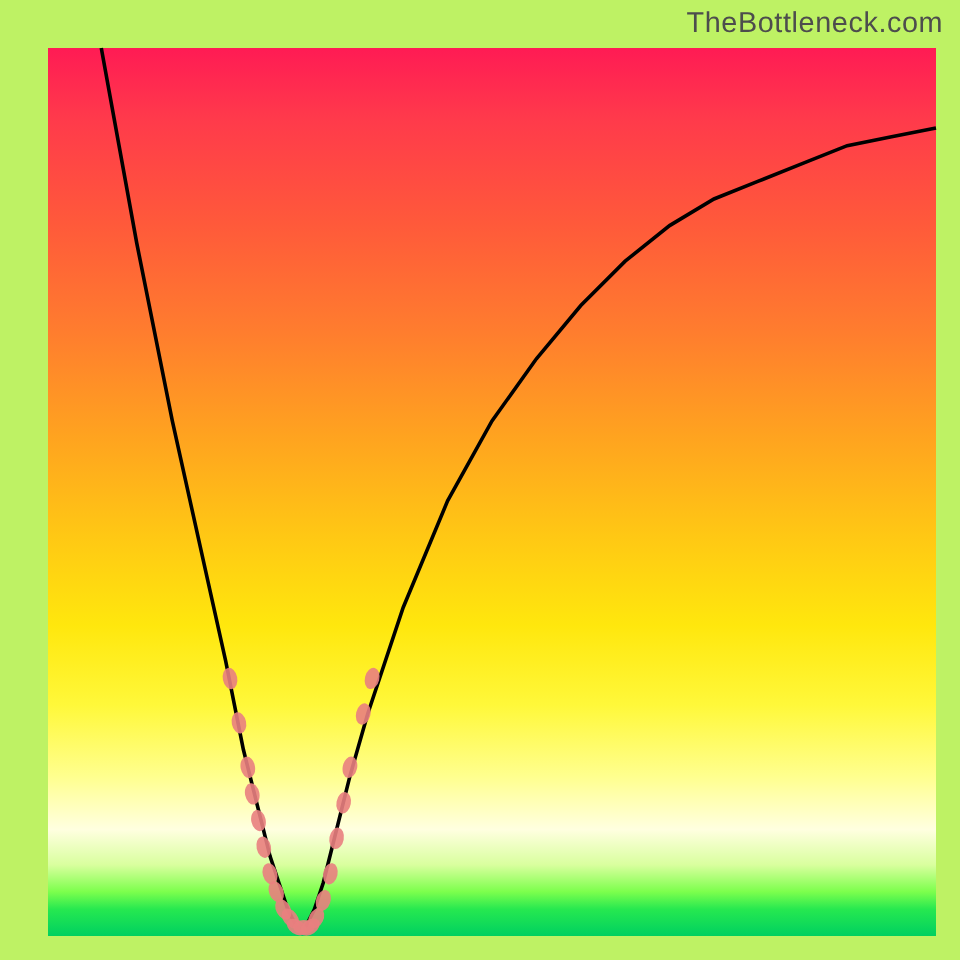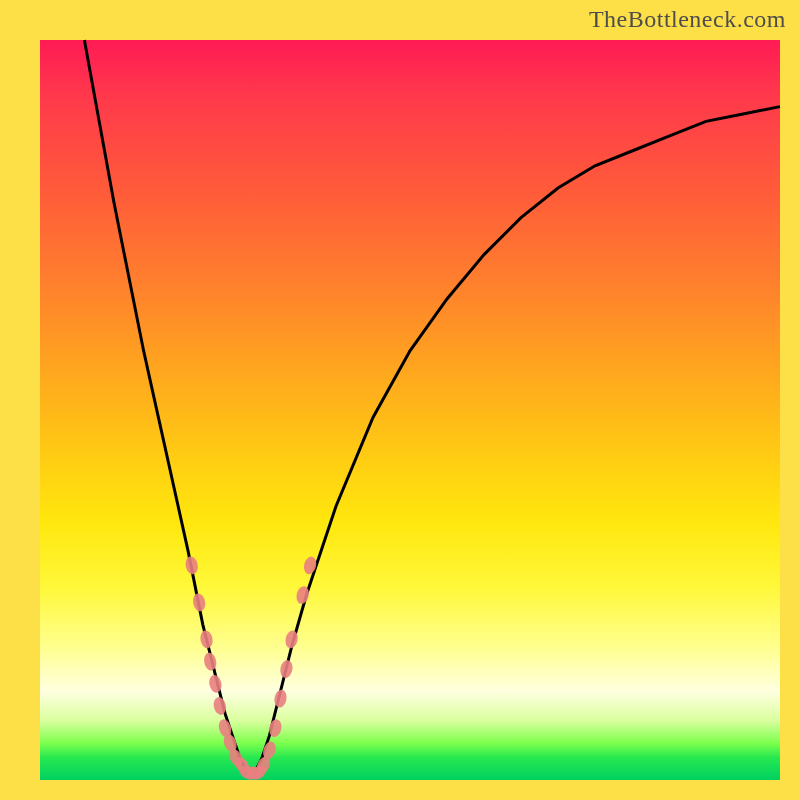--- a/index.html
+++ b/index.html
@@ -10,22 +10,21 @@
     background: #000;
     font-family: Arial, Helvetica, sans-serif;
     overflow: hidden;
   }
   .frame {
     position: absolute;
     left: 0;
     top: 0;
     width: 800px;
     height: 800px;
-    background: #fde047;
-    font-family: Liberation Serif, serif;
+    background: #bef264;
   }
   .plot-area {
     position: absolute;
     left: 40px;
     top: 40px;
     width: 740px;
     height: 740px;
     
     background: linear-gradient(
       to bottom,

